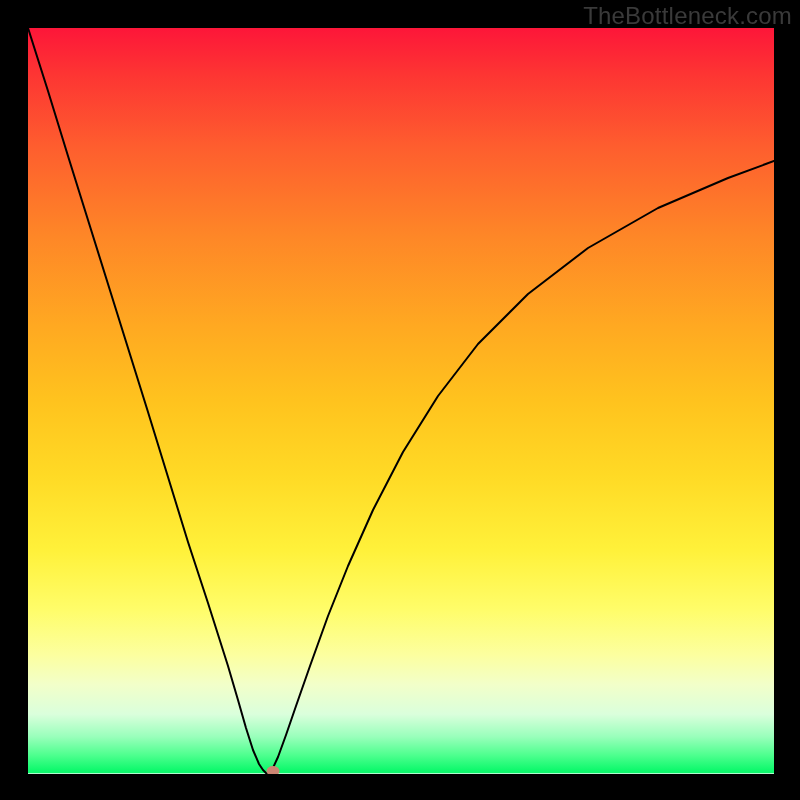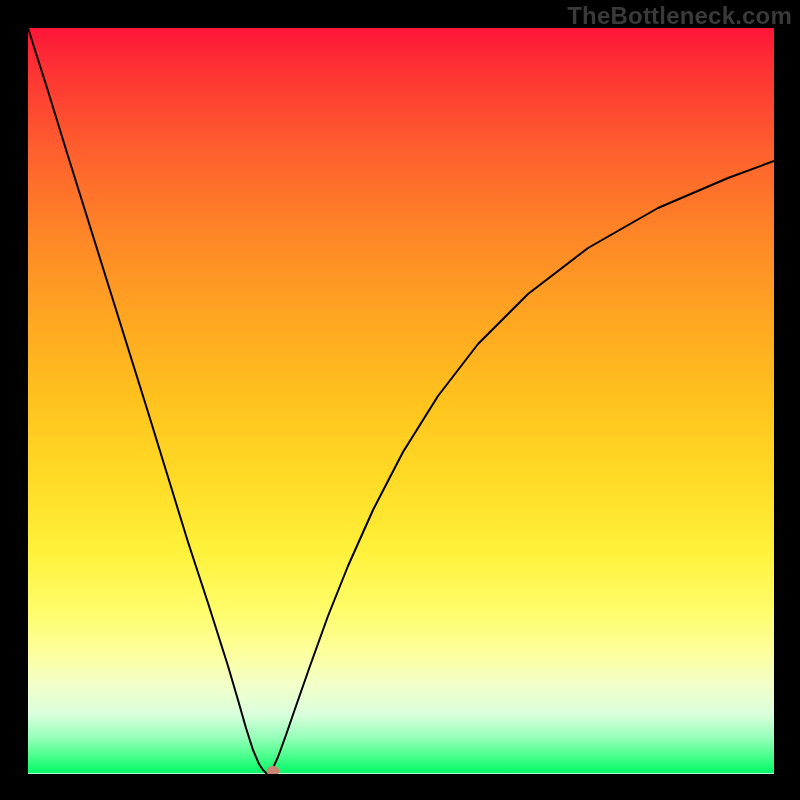--- a/index.html
+++ b/index.html
@@ -16,21 +16,21 @@
     height: 800px;
     position: relative;
     background: #000;
   }
   .watermark {
     position: absolute;
     top: 2px;
     right: 8px;
     color: #3a3a3a;
     font-size: 24px;
-    font-weight: 700;
+    font-weight: 400;
     letter-spacing: 0.2px;
     z-index: 10;
     user-select: none;
   }
   .plot-area {
     position: absolute;
     left: 28px;
     top: 28px;
     width: 746px;
     height: 746px;

